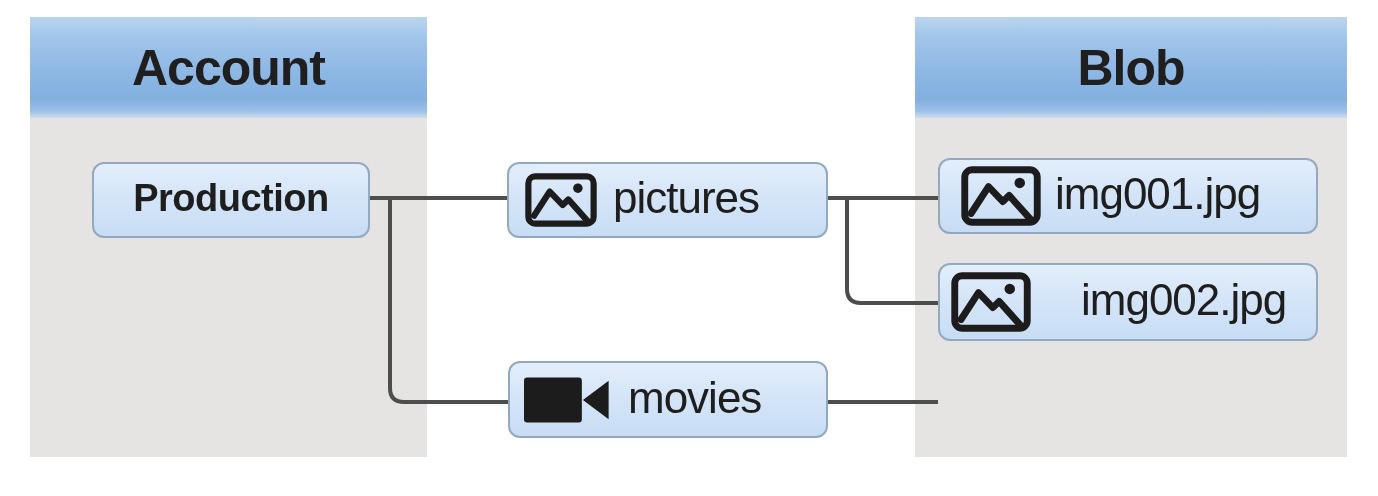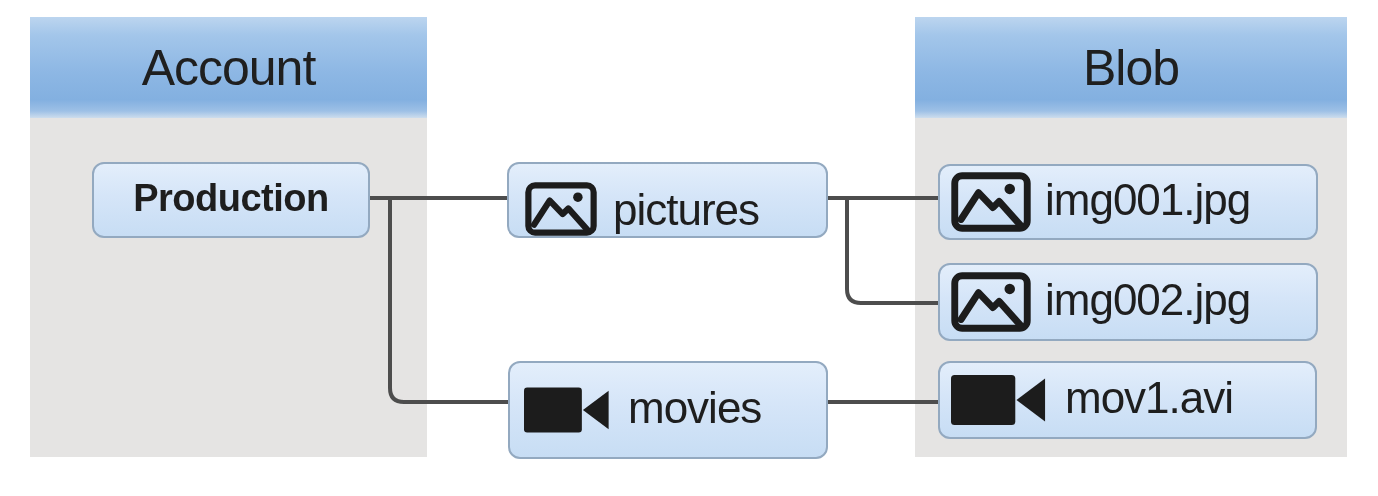--- a/index.html
+++ b/index.html
@@ -36,21 +36,21 @@
       #8db7e4 55%,
       #83b0e0 82%,
       #9dc0e6 93%,
       #cddded 100%);
     display: flex;
     align-items: center;
     justify-content: center;
   }
   .column-header .header-label {
     font-size: 50px;
-    font-weight: 400;
+    font-weight: 700;
     letter-spacing: -1px;
     color: #1f1f1f;
     text-align: center;
   }
 
   
   .connectors {
     position: absolute;
     left: 0; top: 0;
     width: 1378px;
@@ -71,24 +71,24 @@
     border: 2px solid #93a9c0;
     border-radius: 12px;
     display: flex;
     align-items: center;
     color: #1e1e1e;
   }
   .node--production {
     left: 92px; top: 162px; width: 278px; height: 76px;
     justify-content: center;
   }
-  .node--pictures { left: 507px; top: 162px; width: 321px; height: 76px; padding-left: 14px; align-items: flex-end; }
-  .node--movies   { left: 508px; top: 361px; width: 320px; height: 98px; padding-left: 14px; }
-  .node--img001   { left: 938px; top: 164px; width: 380px; height: 76px; padding-left: 11px; }
-  .node--img002   { left: 938px; top: 263px; width: 380px; height: 78px; padding-left: 11px; }
+  .node--pictures { left: 507px; top: 162px; width: 321px; height: 76px; padding-left: 14px; }
+  .node--movies   { left: 508px; top: 361px; width: 320px; height: 77px; padding-left: 14px; }
+  .node--img001   { left: 938px; top: 158px; width: 380px; height: 76px; padding-left: 21px; }
+  .node--img002   { left: 938px; top: 263px; width: 380px; height: 78px; padding-left: 11px; gap: 36px; }
   .node--mov1     { left: 938px; top: 361px; width: 379px; height: 78px; padding-left: 11px; }
 
   .node-label {
     font-size: 44px;
     font-weight: 400;
     letter-spacing: -1px;
     white-space: nowrap;
     line-height: 1;
     padding-bottom: 4px;
   }
@@ -172,23 +172,14 @@
     <span class="icon">
       <svg viewBox="0 0 64 48" width="80" xmlns="http://www.w3.org/2000/svg">
         <rect x="3" y="3" width="58" height="42" rx="6" fill="none" stroke="#1c1c1c" stroke-width="5.5"></rect>
         <circle cx="47" cy="13.5" r="4.2" fill="#1c1c1c"></circle>
         <path d="M8 38 L22 16.5 L33.5 28.5 L38.5 23.5 L55.5 42.5" fill="none" stroke="#1c1c1c" stroke-width="5.5" stroke-linejoin="round" stroke-linecap="round"></path>
       </svg>
     </span>
     <span class="node-label">img002.jpg</span>
   </div>
 
-  <div class="node node--mov1">
-    <span class="icon">
-      <svg viewBox="0 0 84 50" width="100" xmlns="http://www.w3.org/2000/svg">
-        <rect x="0" y="4" width="54" height="42" rx="3" fill="#1c1c1c"></rect>
-        <polygon points="55,25 79,7 79,43" fill="#1c1c1c"></polygon>
-      </svg>
-    </span>
-    <span class="node-label">mov1.avi</span>
-  </div>
 
 </div>
 
 </body></html>

